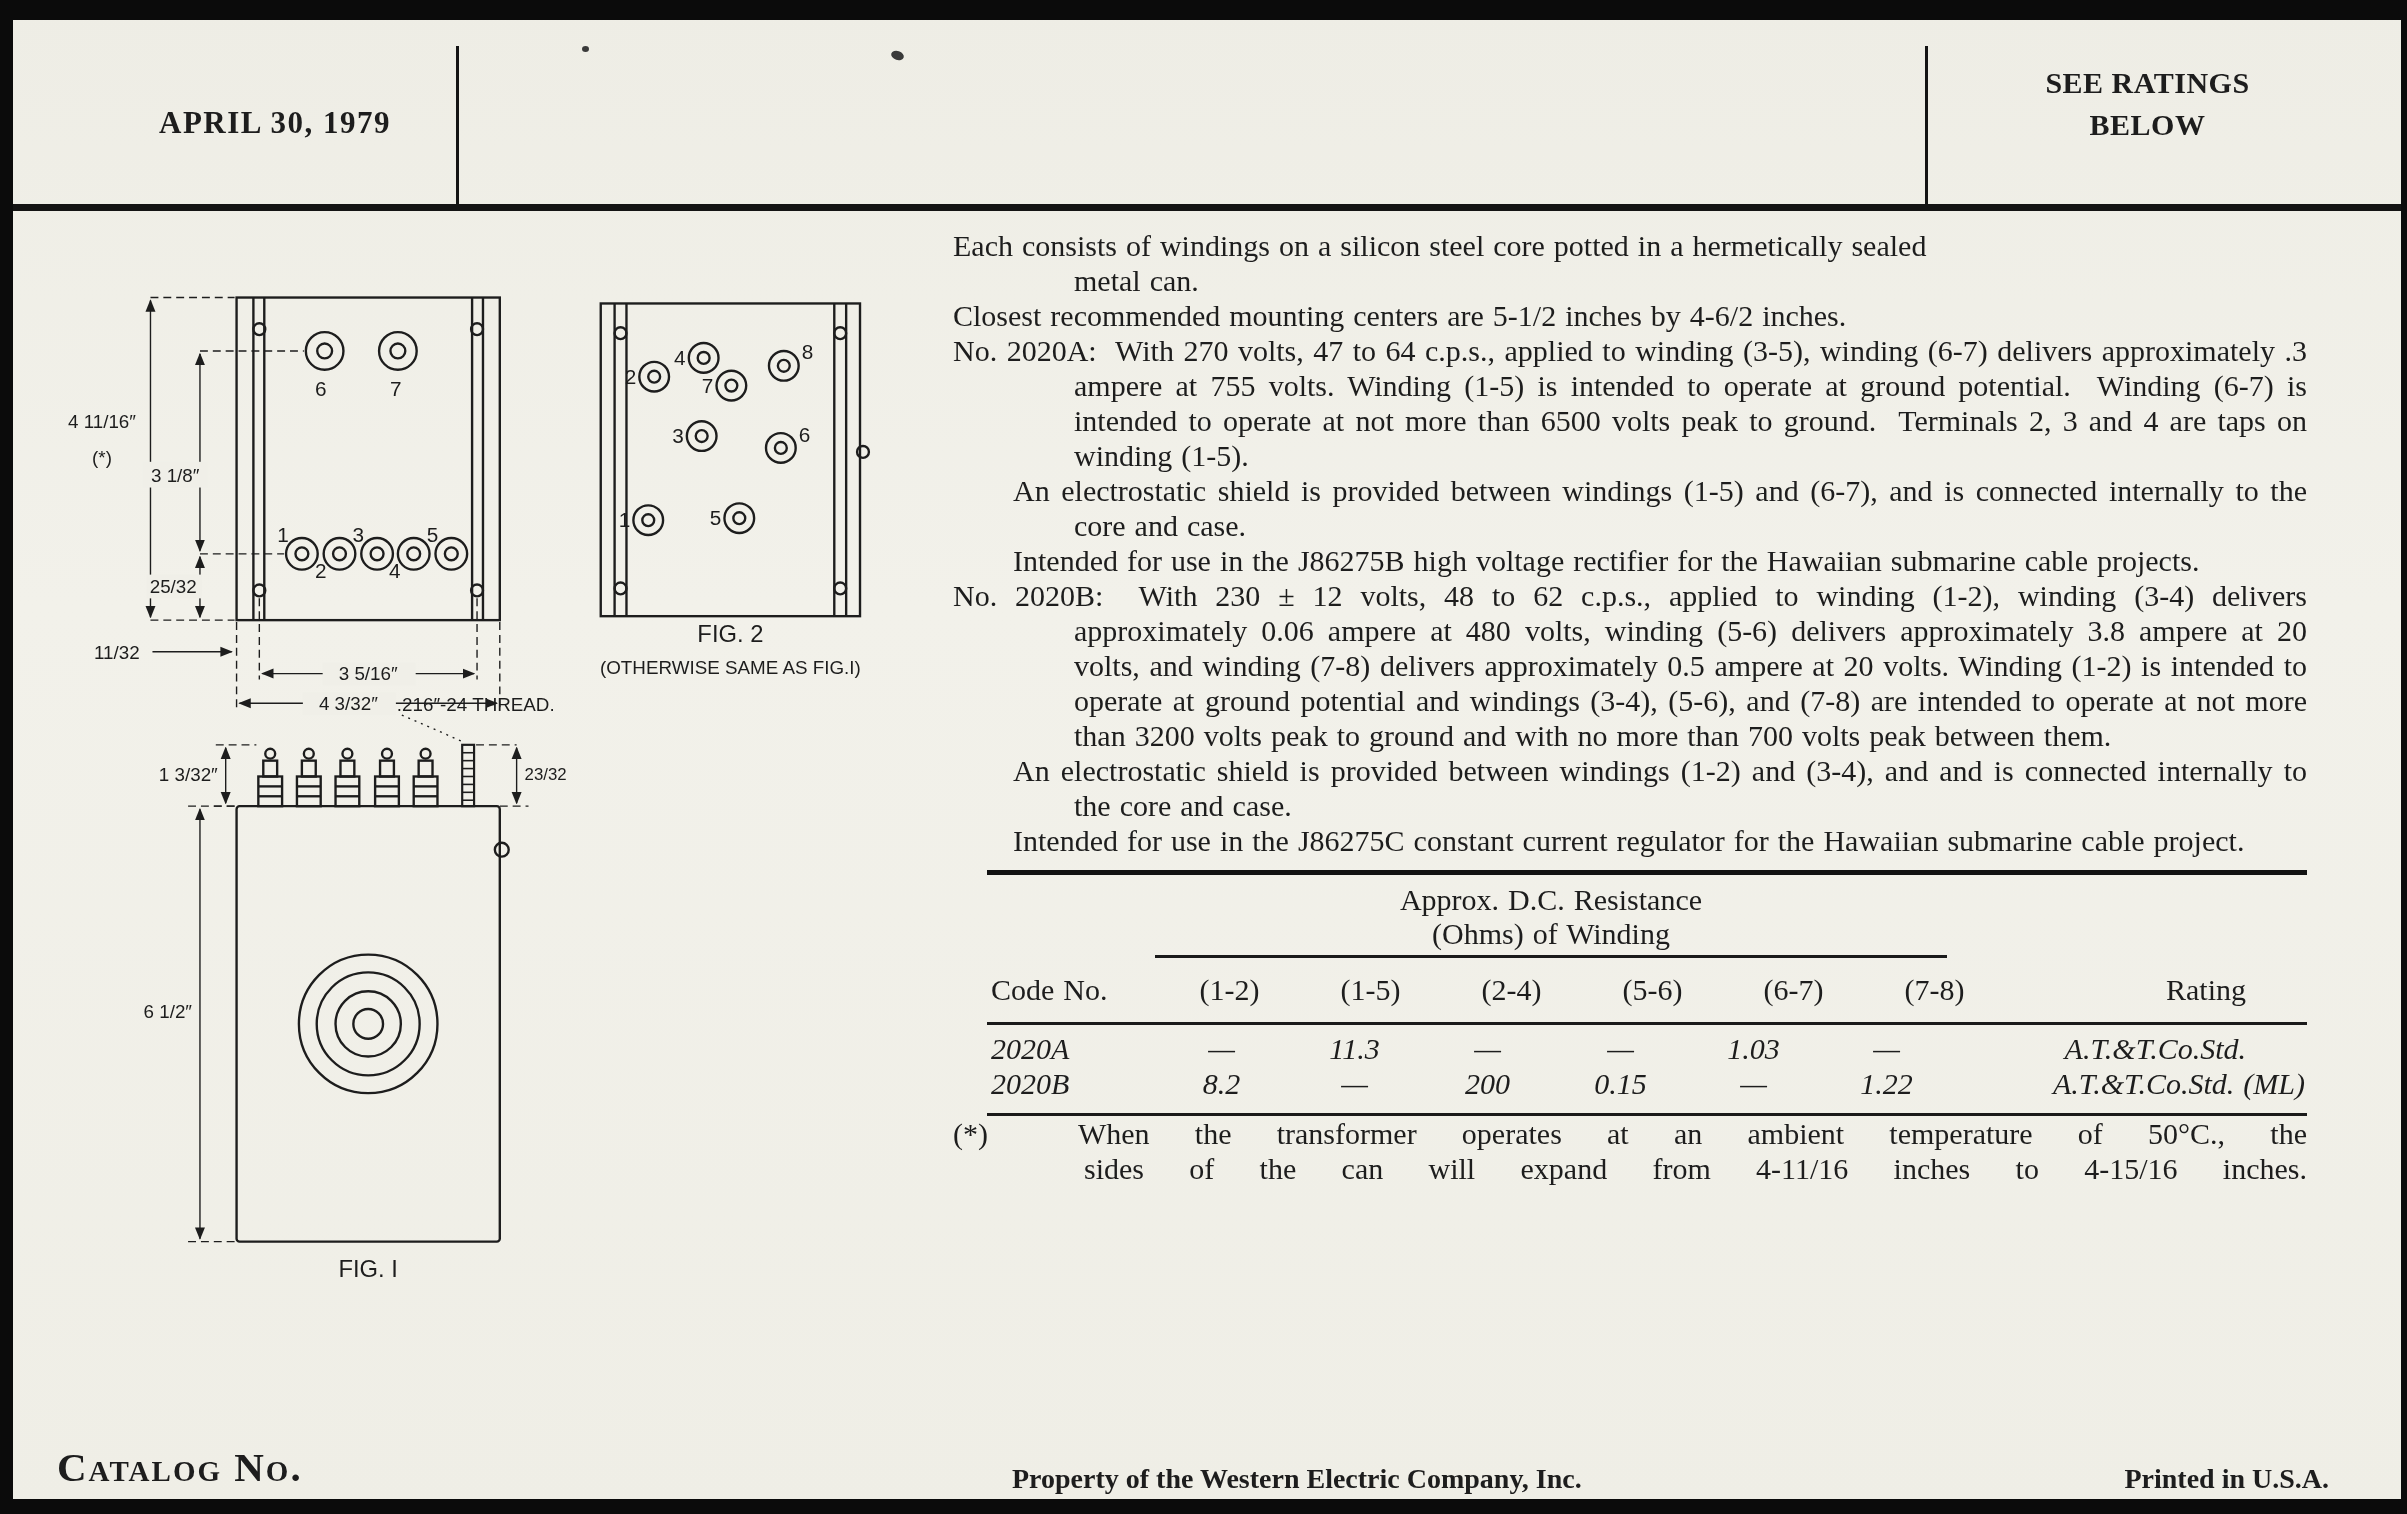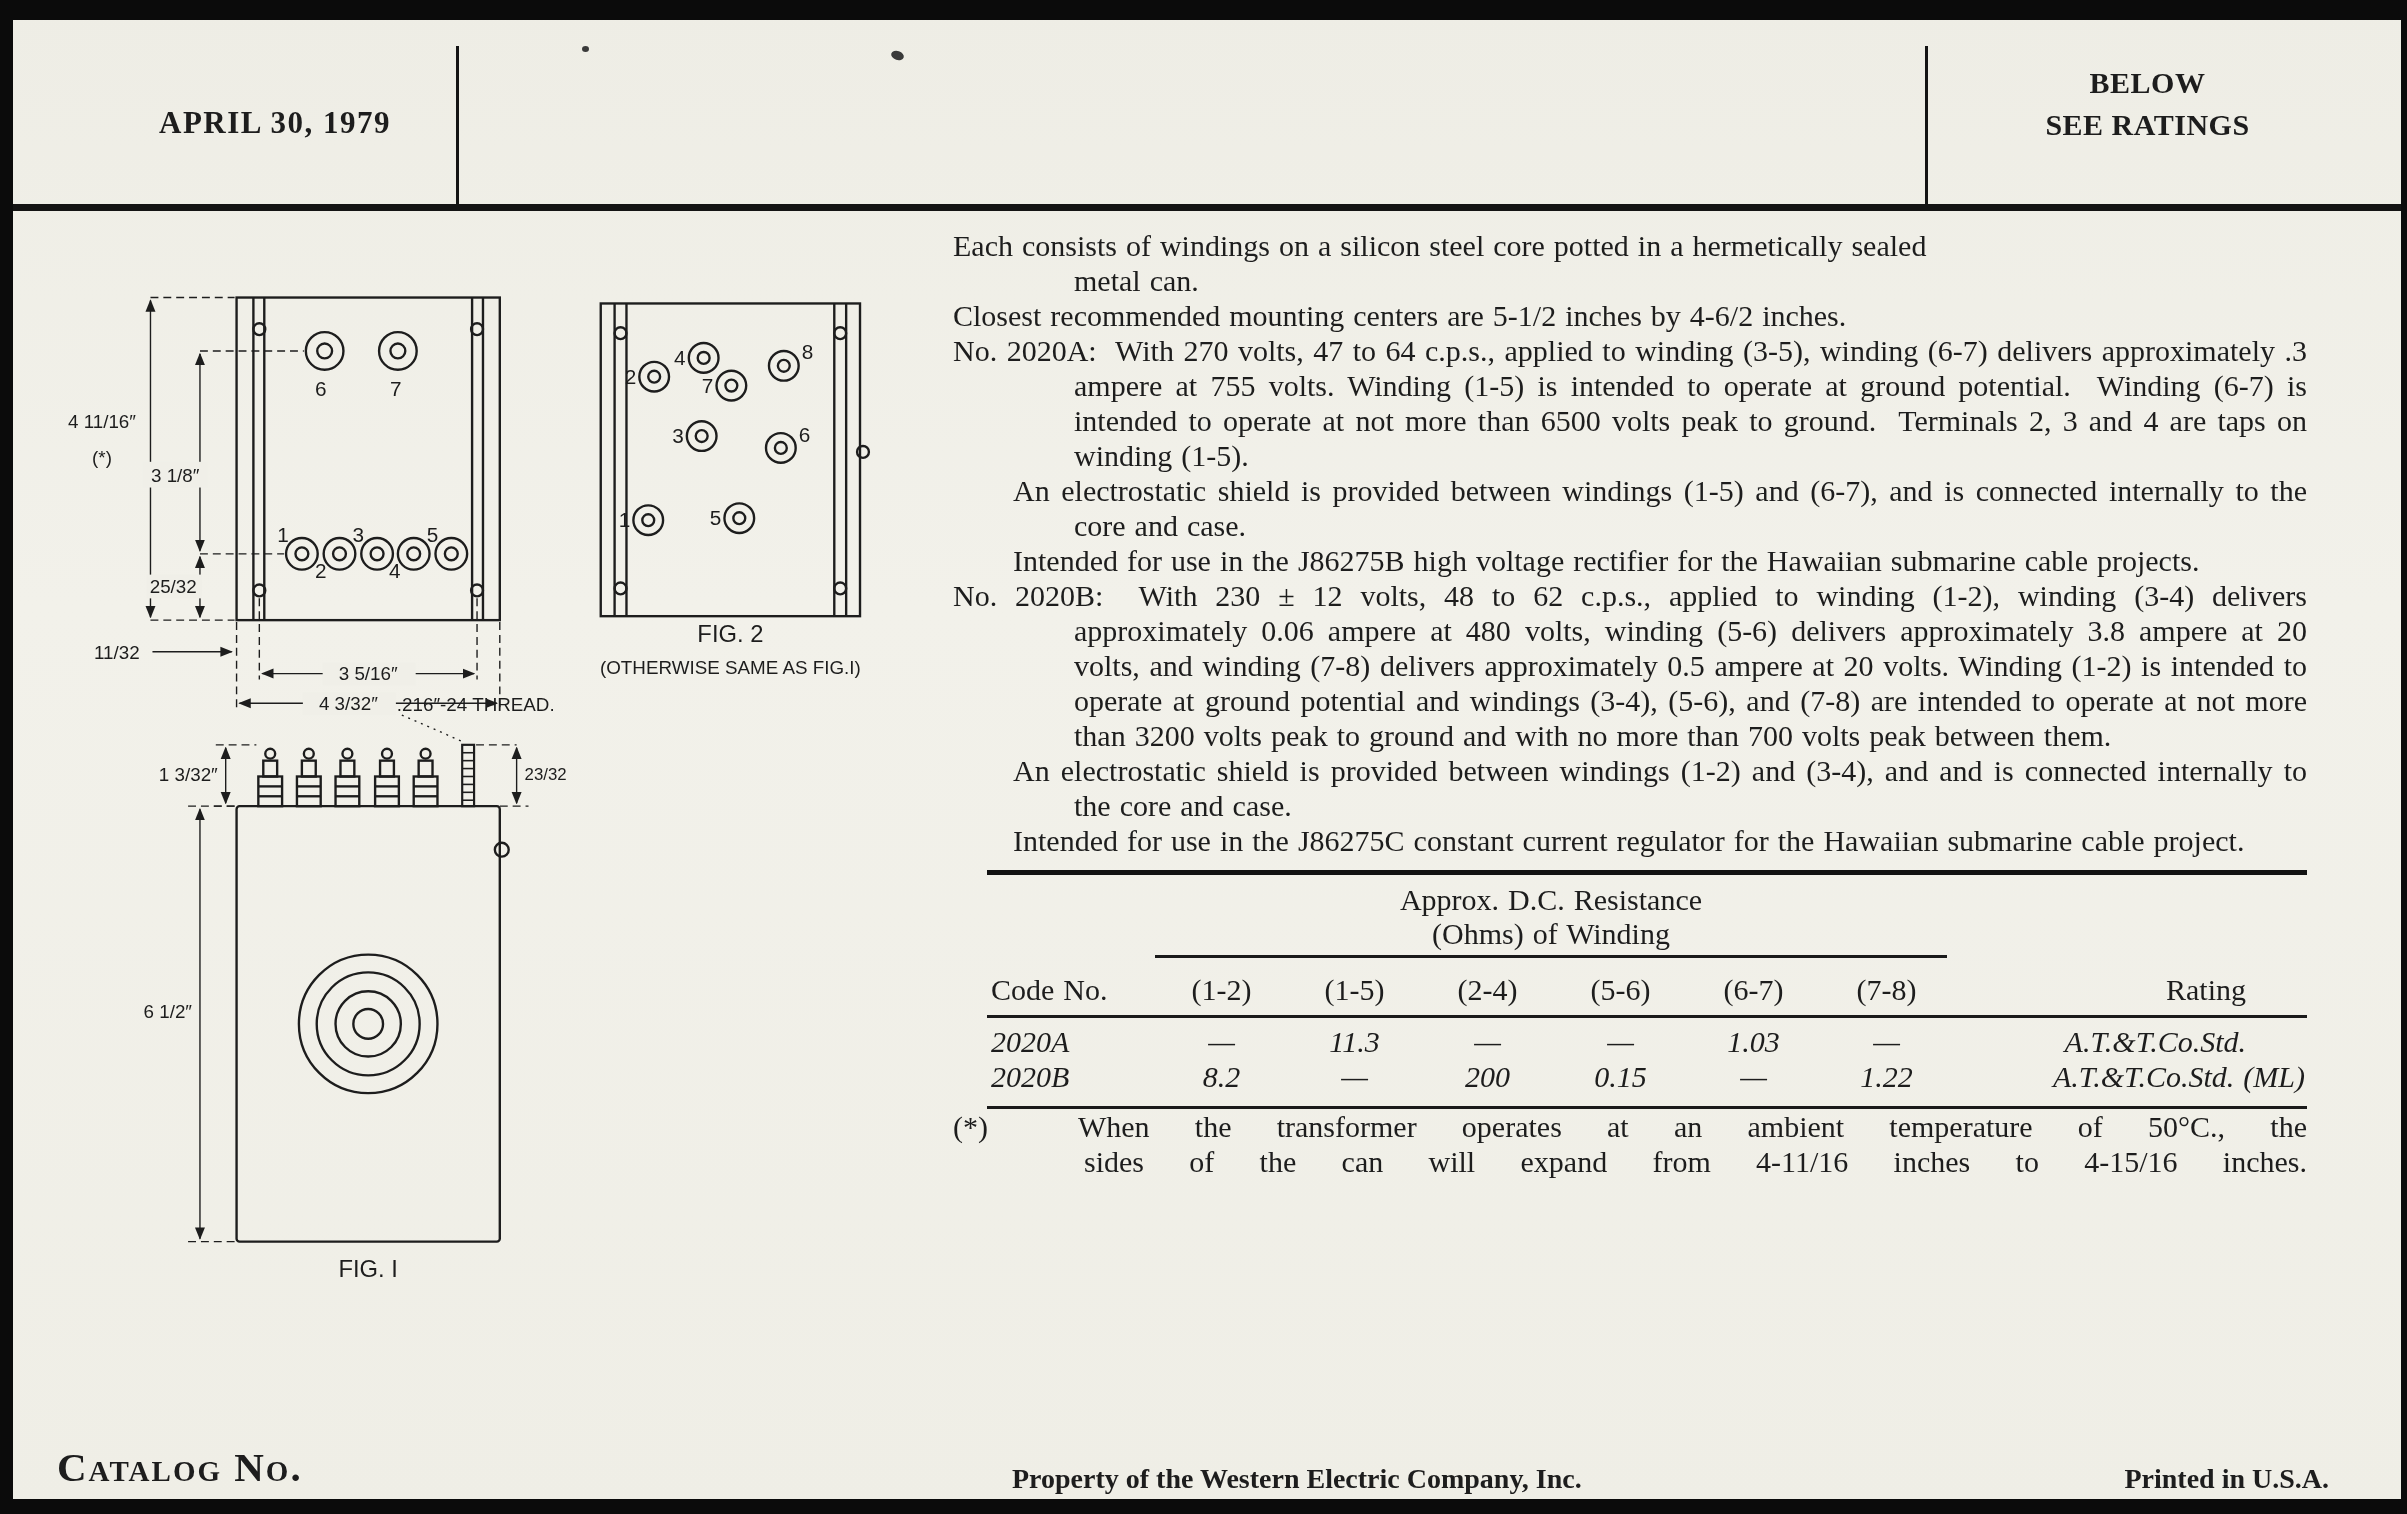--- a/index.html
+++ b/index.html
@@ -36,21 +36,21 @@
   .tbl{margin-top:12px;margin-left:34px;}
   .rule{border-top:3px solid #1a1a1a;height:0;}
   .rule.heavy{border-top:5px solid #121212;}
   .tbl-title{margin-left:168px;width:792px;text-align:center;font-size:30px;line-height:34px;
              padding:8px 0 4px;border-bottom:3px solid #1a1a1a;font-weight:bold;font-weight:normal;}
   .tg{display:grid;grid-template-columns:168px repeat(6,133px) 1fr;}
   .tg .c{text-align:center;}
   .tg .code{text-align:left;padding-left:4px;}
   .tg .rating{text-align:right;padding-right:2px;}
   .tg .rating.inset{padding-right:61px;}
-  .tg.thead{padding:14px 0 8px;font-size:30px;}
+  .tg.thead{padding:14px 0 15px;font-size:30px;gap:8px;}
   .tg.trow{font-size:30px;line-height:35px;font-style:italic;}
   .tg.trow.first{padding-top:6px;}
   .tg.trow.last{padding-bottom:12px;}
 
   .footnote{margin-top:18px;padding-left:131px;text-indent:-131px;white-space:pre-line;
             text-align:justify;text-align-last:justify;}
 
   
   .f-cat{position:absolute;left:57px;top:1443px;font-size:41px;font-weight:bold;font-variant:small-caps;letter-spacing:2px;}
   .f-prop{position:absolute;left:1012px;top:1463px;font-size:28px;font-weight:bold;}
@@ -69,22 +69,22 @@
   <div class="bar right"></div>
   <div class="bar bottom"></div>
   <div class="speck a"></div>
   <div class="speck b"></div>
 
   <header class="hdr">
     <div class="h-date">APRIL 30, 1979</div>
     <div class="h-sep s1"></div>
     <div class="h-sep s2"></div>
     <div class="h-note">
+      <div>SEE RATINGS</div>
       <div>BELOW</div>
-      <div>SEE RATINGS</div>
     </div>
   </header>
 
   <svg class="figures" viewBox="0 0 960 1110">
     <defs>
       <marker id="arr" viewBox="0 0 10 10" refX="9" refY="5" markerWidth="9" markerHeight="9" orient="auto-start-reverse">
         <path d="M0,1 L10,5 L0,9 z" fill="#1d1d1d"></path>
       </marker>
     </defs>
 

